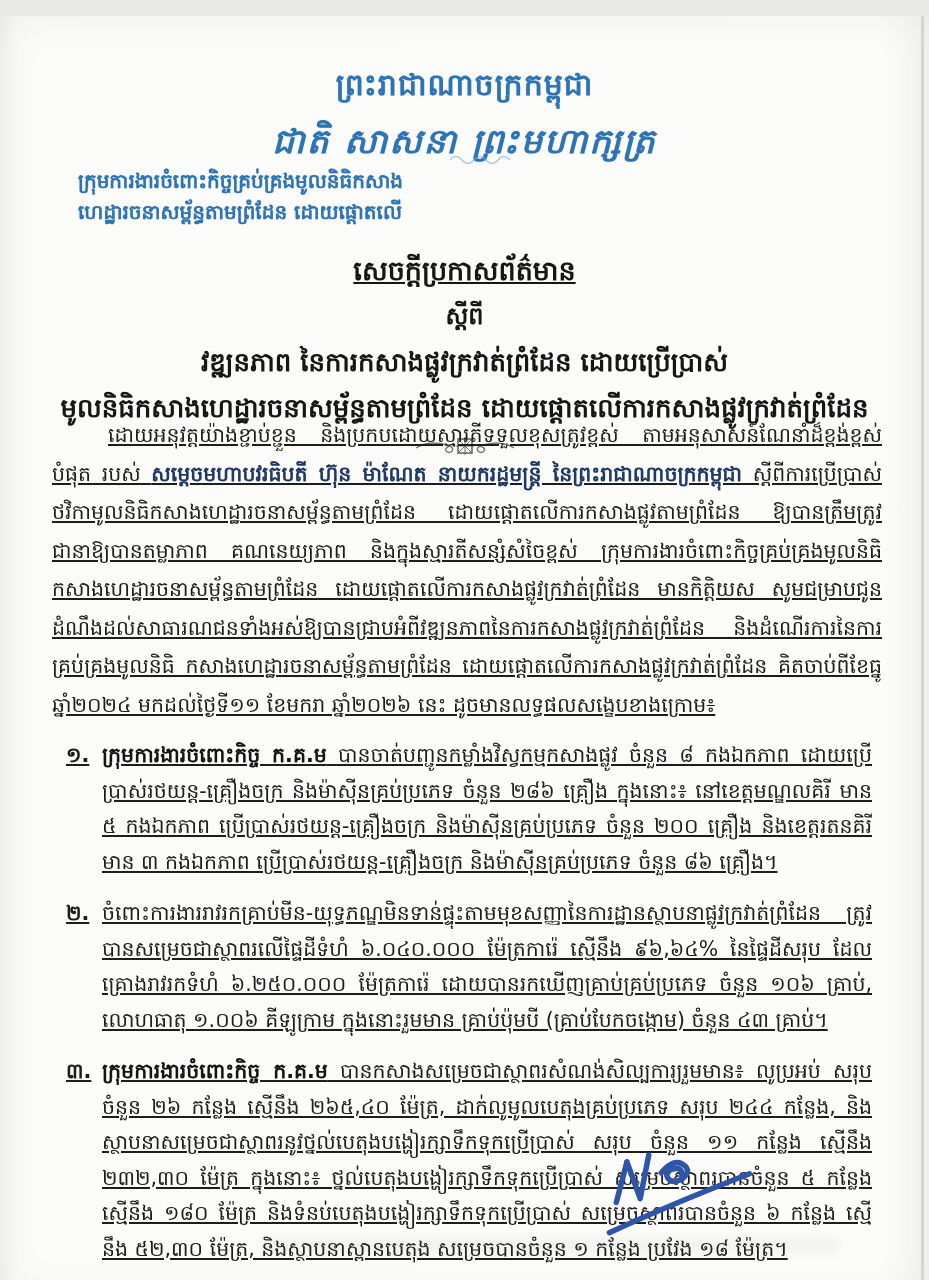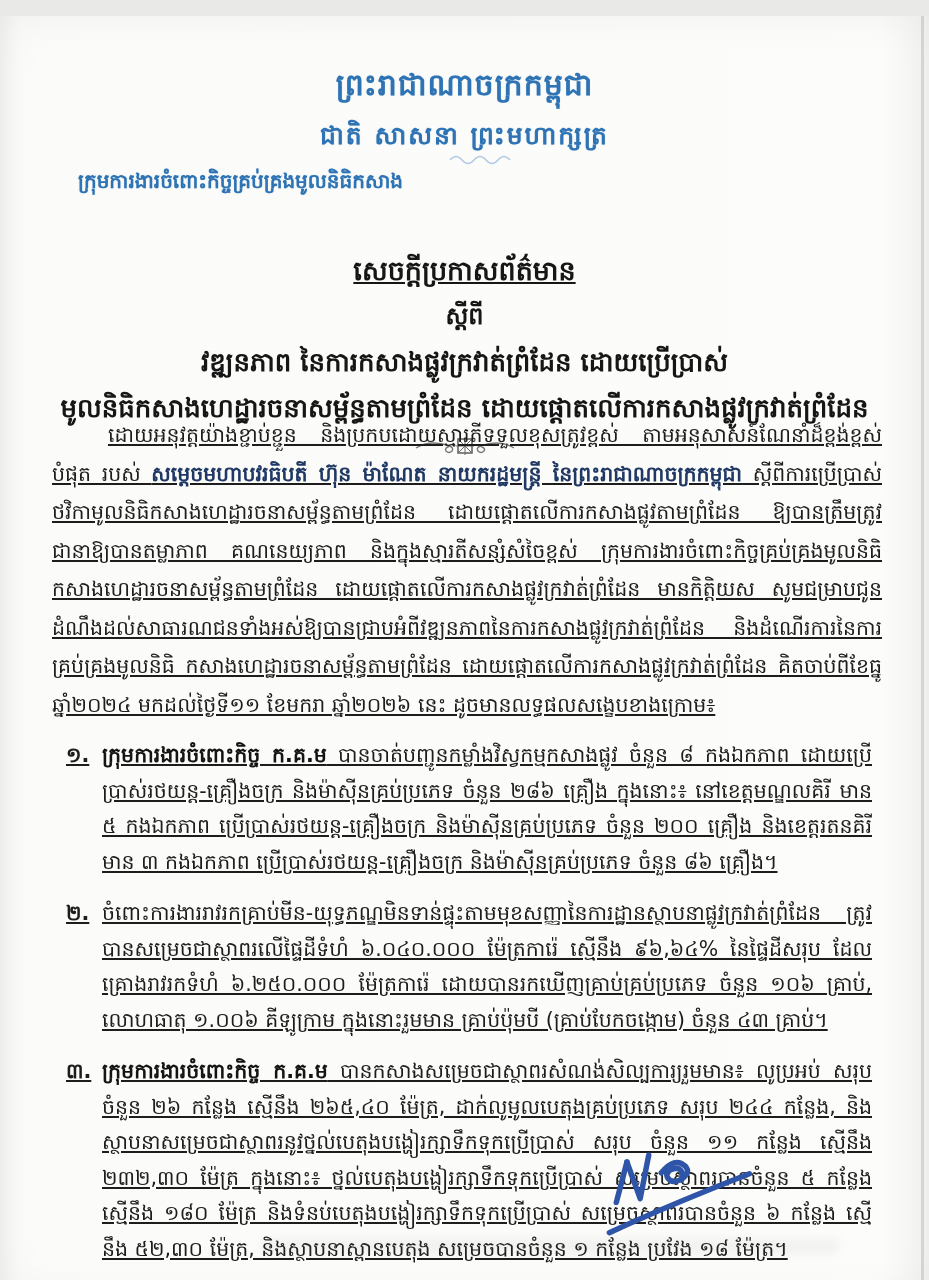--- a/index.html
+++ b/index.html
@@ -18,22 +18,22 @@
     background:rgba(90,90,90,0.18);
   }
   
   .kingdom-header{
     position:absolute;top:50px;left:0;width:100%;
     text-align:center;color:var(--accent_blue,#2e74b5);
     font-weight:bold;
   }
   .kingdom-header .line1{font-size:30px;letter-spacing:1px;
     text-shadow:0 0 1px rgba(46,116,181,.4);}
-  .kingdom-header .line2{font-size:25px;margin-top:10px;letter-spacing:2px;
-    text-shadow:0 0 1px rgba(46,116,181,.4);}
+  .kingdom-header .line2{font-size:34px;margin-top:10px;letter-spacing:2px;
+    text-shadow:0 0 1px rgba(46,116,181,.4);font-style:italic;}
   .motto-flourish{position:absolute;top:138px;left:448px;opacity:.55;}
   
   .letterhead{
     position:absolute;top:150px;left:78px;width:430px;
     color:var(--accent_blue,#2e74b5);font-weight:bold;
     font-size:20px;line-height:31px;
     text-shadow:0 0 1px rgba(46,116,181,.35);
   }
   
   .titles{
@@ -84,20 +84,21 @@
   <div class="kingdom-header">
     <div class="line1">ព្រះរាជាណាចក្រកម្ពុជា</div>
     <div class="line2">ជាតិ សាសនា ព្រះមហាក្សត្រ</div>
   </div>
   <svg class="motto-flourish" width="72" height="12" viewBox="0 0 72 12">
     <path d="M2 6 q6 -7 12 0 t12 0 t12 0 t12 0 t12 0" fill="none" stroke="#7aa7d4" stroke-width="1.6"></path>
   </svg>
 
   <div class="letterhead">
     <div>ក្រុមការងារចំពោះកិច្ចគ្រប់គ្រងមូលនិធិកសាង</div>
+    <div>ហេដ្ឋារចនាសម្ព័ន្ធតាមព្រំដែន ដោយផ្តោតលើ</div>
   </div>
 
   <div class="titles">
     <div class="t1">សេចក្តីប្រកាសព័ត៌មាន</div>
     <div class="t2">ស្តីពី</div>
     <div class="s1">វឌ្ឍនភាព នៃការកសាងផ្លូវក្រវាត់ព្រំដែន ដោយប្រើប្រាស់</div>
     <div class="s2">មូលនិធិកសាងហេដ្ឋារចនាសម្ព័ន្ធតាមព្រំដែន ដោយផ្តោតលើការកសាងផ្លូវក្រវាត់ព្រំដែន</div>
     <svg class="center-ornament" width="110" height="24" viewBox="0 0 110 24">
       <path d="M6 14 q14 -9 34 -2 q4 2 2 5 q-3 3 -6 0 q-2 -3 4 -5" fill="none" stroke="#555" stroke-width="1.4"></path>
       <path d="M104 14 q-14 -9 -34 -2 q-4 2 -2 5 q3 3 6 0 q2 -3 -4 -5" fill="none" stroke="#555" stroke-width="1.4"></path>

